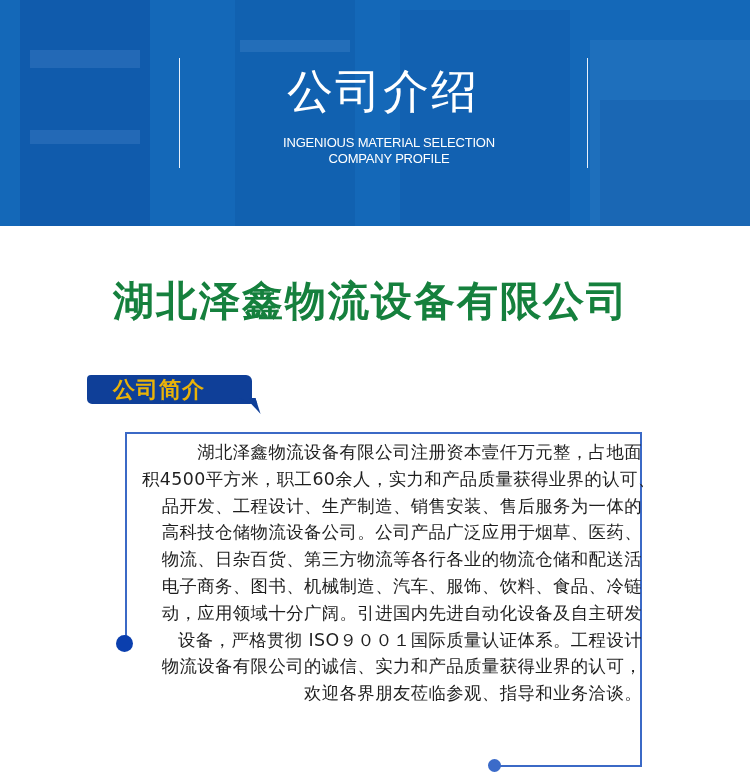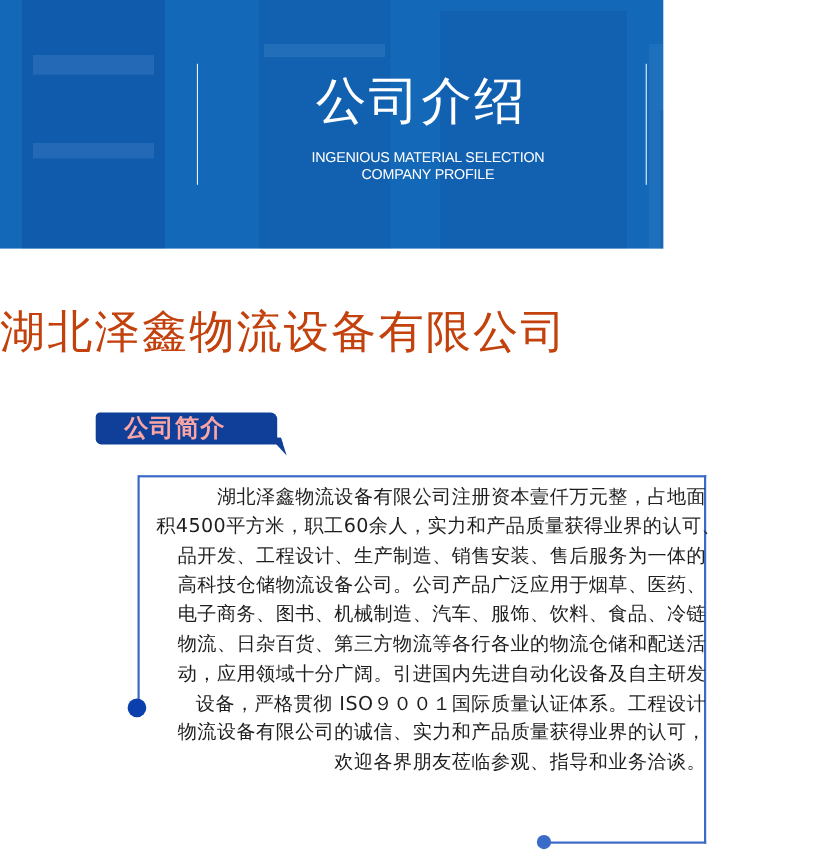--- a/index.html
+++ b/index.html
@@ -3,21 +3,21 @@
   <meta charset="utf-8">
   <style>
     html, body { margin: 0; padding: 0; }
     body {
       width: 750px; height: 778px; position: relative; overflow: hidden;
       background: #ffffff;
       font-family: "DejaVu Sans", "Liberation Sans", sans-serif;
     }
     
     .banner {
-      position: absolute; left: 0; top: 0; width: 603px; height: 226px;
+      position: absolute; left: 0; top: 0; width: 750px; height: 226px;
       background: #1468b8;
       overflow: hidden;
     }
     .banner .bg-block { position: absolute; background: rgba(10, 70, 150, 0.35); }
     .banner .bg-light { position: absolute; background: rgba(120, 170, 225, 0.18); }
     .banner .vline {
       position: absolute; top: 58px; width: 1px; height: 110px; background: #e8f1fb;
     }
     .banner-title {
       position: absolute; left: 0; width: 766px; top: 66px; text-align: center;
@@ -27,41 +27,41 @@
     .banner-sub {
       position: absolute; left: 0; width: 778px; text-align: center;
       color: #ffffff; font-family: "Liberation Sans", sans-serif;
       font-size: 13px; line-height: 16px; letter-spacing: -0.2px;
     }
     .banner-sub.l1 { top: 135px; }
     .banner-sub.l2 { top: 151px; }
 
     
     .company-name {
-      position: absolute; left: 0; width: 742px; top: 276px; text-align: left;
-      color: #c2410c; font-size: 41px; font-weight: normal; line-height: 50px;
+      position: absolute; left: 0; width: 742px; top: 276px; text-align: center;
+      color: #15803d; font-size: 41px; font-weight: bold; line-height: 50px;
       letter-spacing: 2px;
     }
 
     
     .badge {
       position: absolute; left: 87px; top: 375px; width: 165px; height: 29px;
       background: #0f3f98; border-radius: 4px 6px 2px 5px;
     }
     .badge-tail {
       position: absolute; left: 242px; top: 398px; width: 0; height: 0;
       border-left: 10px solid transparent;
       border-right: 6px solid #0f3f98;
       border-top: 6px solid #0f3f98;
       border-bottom: 10px solid transparent;
       transform: skewX(18deg);
     }
     .badge-label {
       position: absolute; left: 26px; top: 0; line-height: 29px;
-      color: #fca5a5; font-size: 22px; font-weight: bold; letter-spacing: 1px; text-align: center;
+      color: #eab308; font-size: 22px; font-weight: bold; letter-spacing: 1px; text-align: center;
     }
 
     
     .box-top { position: absolute; left: 126px; top: 432px; width: 516px; height: 2px; background: #3b69c6; }
     .box-left { position: absolute; left: 125px; top: 432px; width: 2px; height: 212px; background: #3b69c6; }
     .box-right { position: absolute; left: 640px; top: 432px; width: 2px; height: 335px; background: #3b69c6; }
     .box-bottom { position: absolute; left: 494px; top: 765px; width: 148px; height: 2px; background: #3b69c6; }
     .dot-left {
       position: absolute; left: 116px; top: 635px; width: 17px; height: 17px;
       border-radius: 50%; background: #0b3fae;
@@ -110,19 +110,19 @@
 <div class="box-right"></div>
 <div class="box-bottom"></div>
 <div class="dot-left"></div>
 <div class="dot-bottom"></div>
 
 <div class="body-text">
   <span class="line">　　湖北泽鑫物流设备有限公司注册资本壹仟万元整，占地面</span>
   <span class="line">积4500平方米，职工60余人，实力和产品质量获得业界的认可、</span>
   <span class="line">品开发、工程设计、生产制造、销售安装、售后服务为一体的</span>
   <span class="line">高科技仓储物流设备公司。公司产品广泛应用于烟草、医药、</span>
+  <span class="line">物流、日杂百货、第三方物流等各行各业的物流仓储和配送活</span>
   <span class="line">电子商务、图书、机械制造、汽车、服饰、饮料、食品、冷链</span>
-  <span class="line">物流、日杂百货、第三方物流等各行各业的物流仓储和配送活</span>
   <span class="line">动，应用领域十分广阔。引进国内先进自动化设备及自主研发</span>
   <span class="line">设备，严格贯彻 ISO９００１国际质量认证体系。工程设计</span>
   <span class="line">物流设备有限公司的诚信、实力和产品质量获得业界的认可，</span>
   <span class="line">欢迎各界朋友莅临参观、指导和业务洽谈。</span>
 </div>
 
 </body></html>

